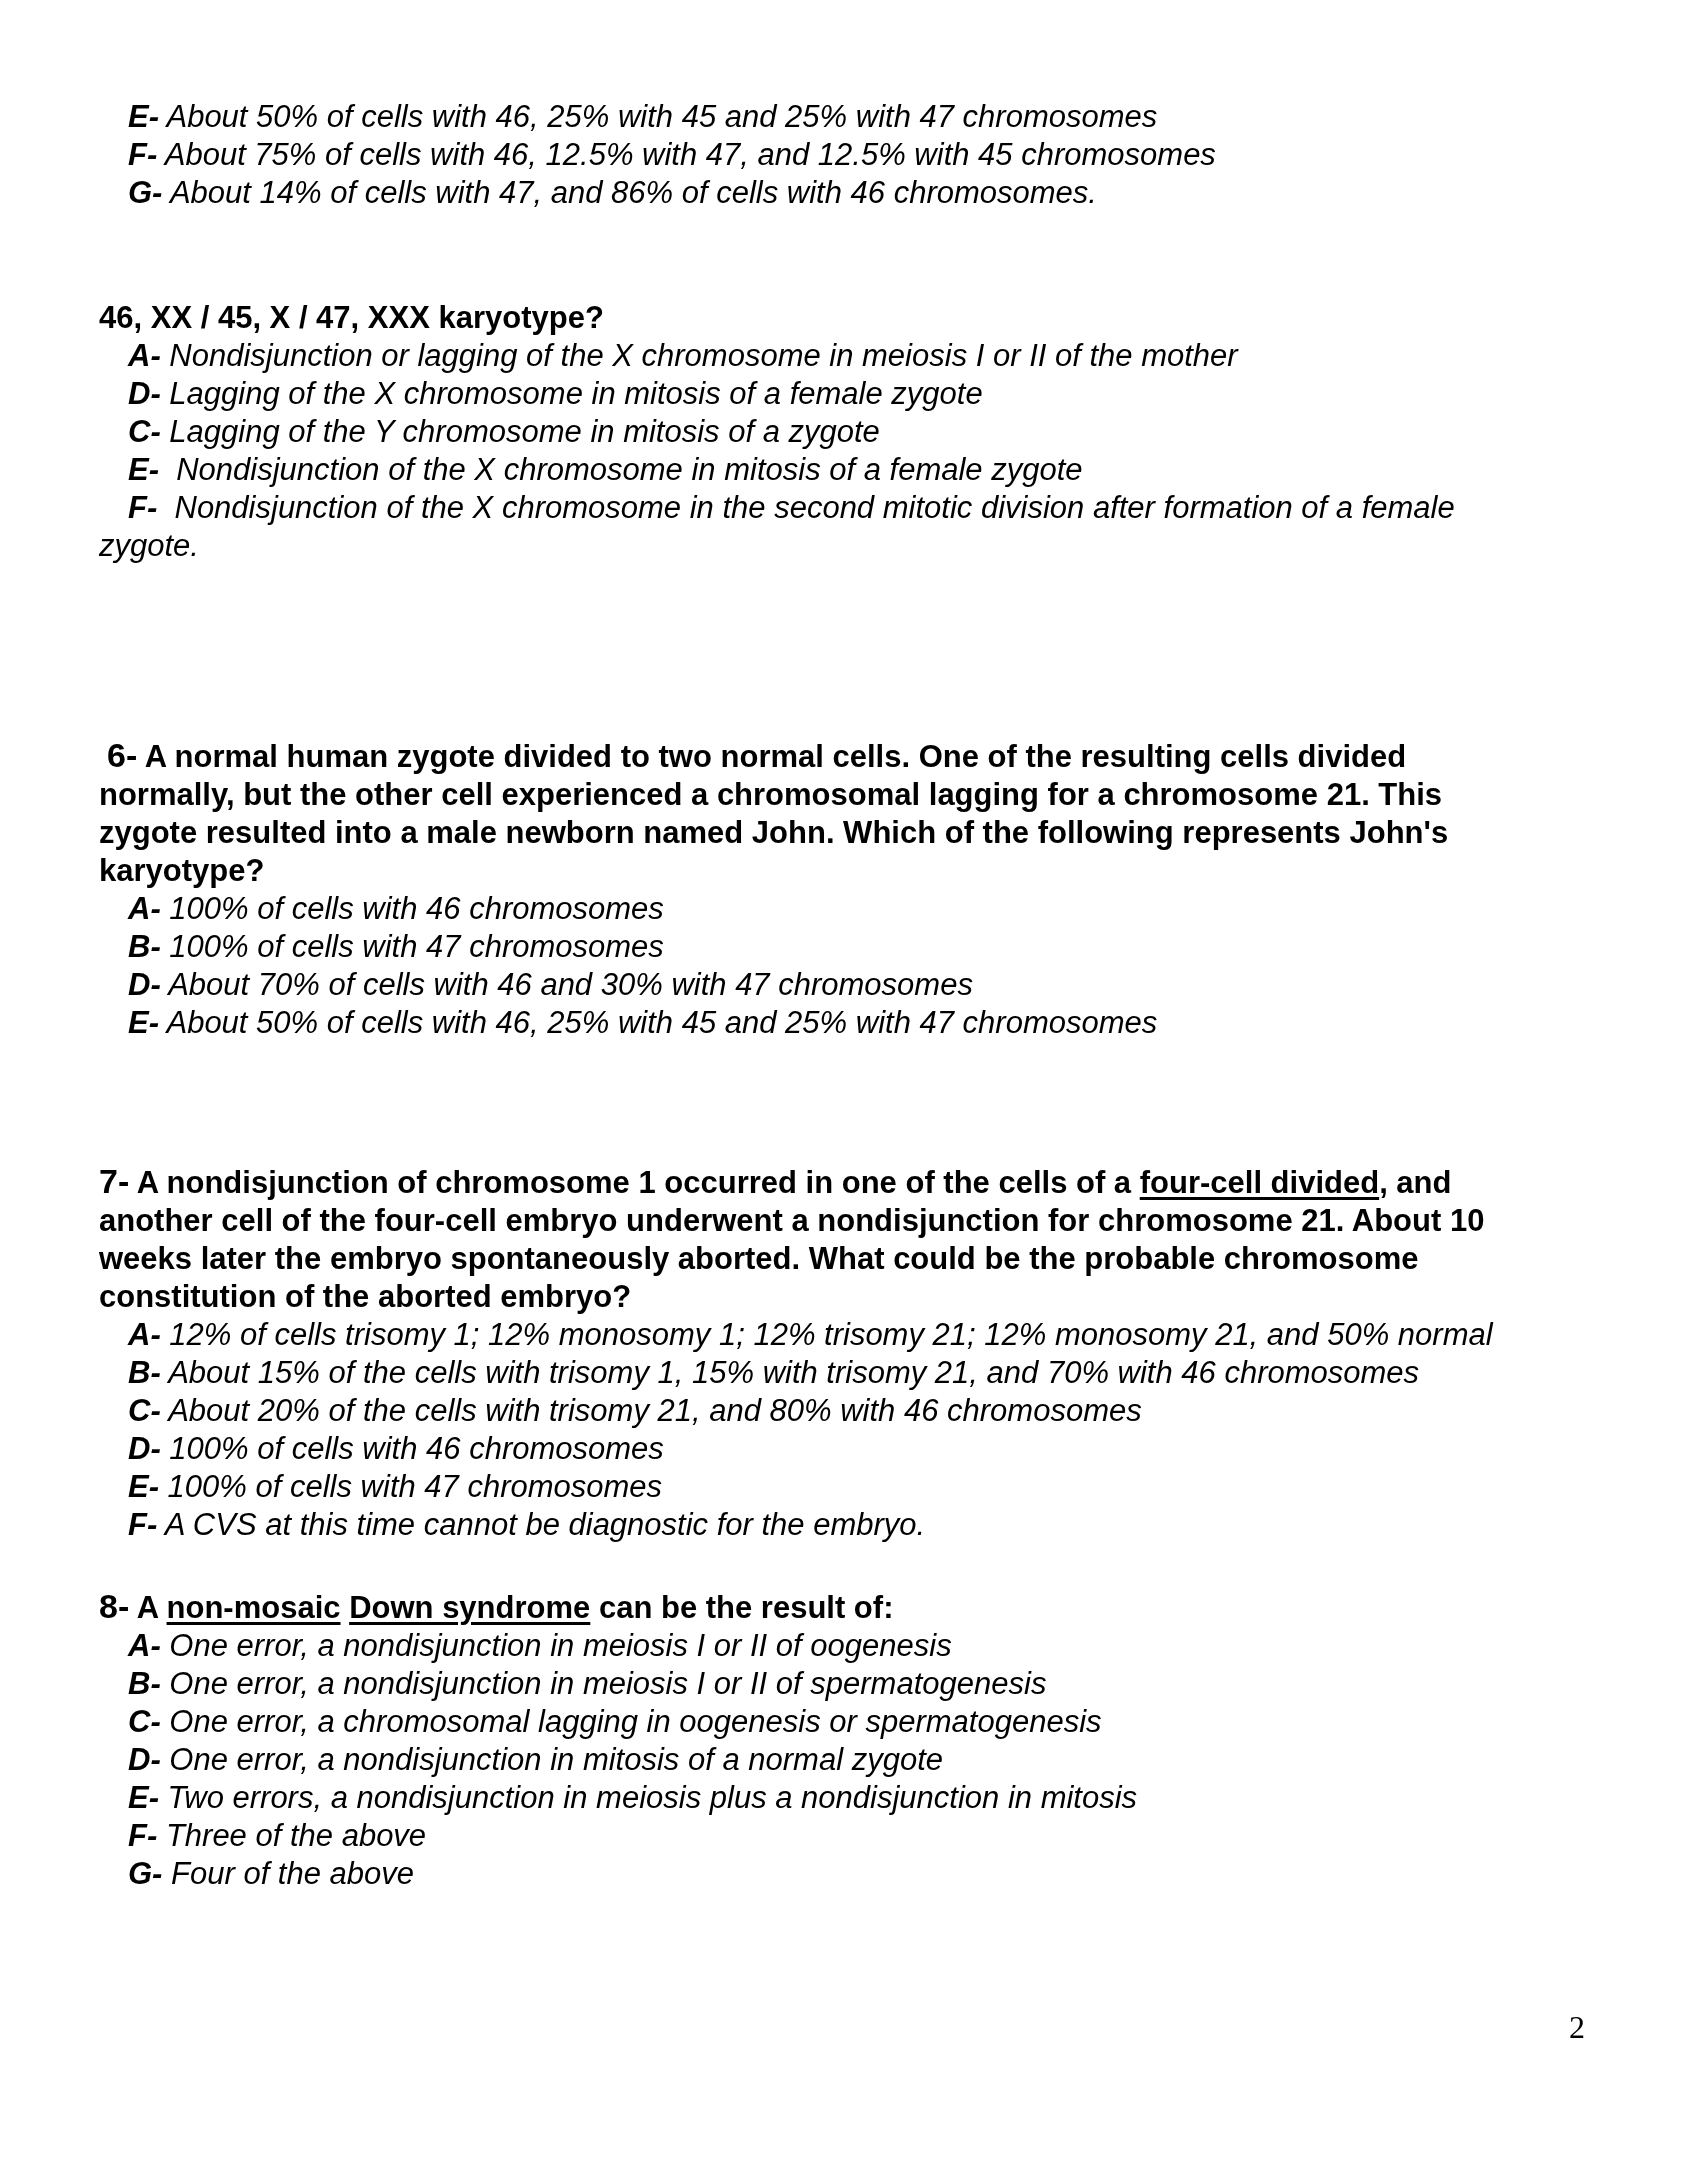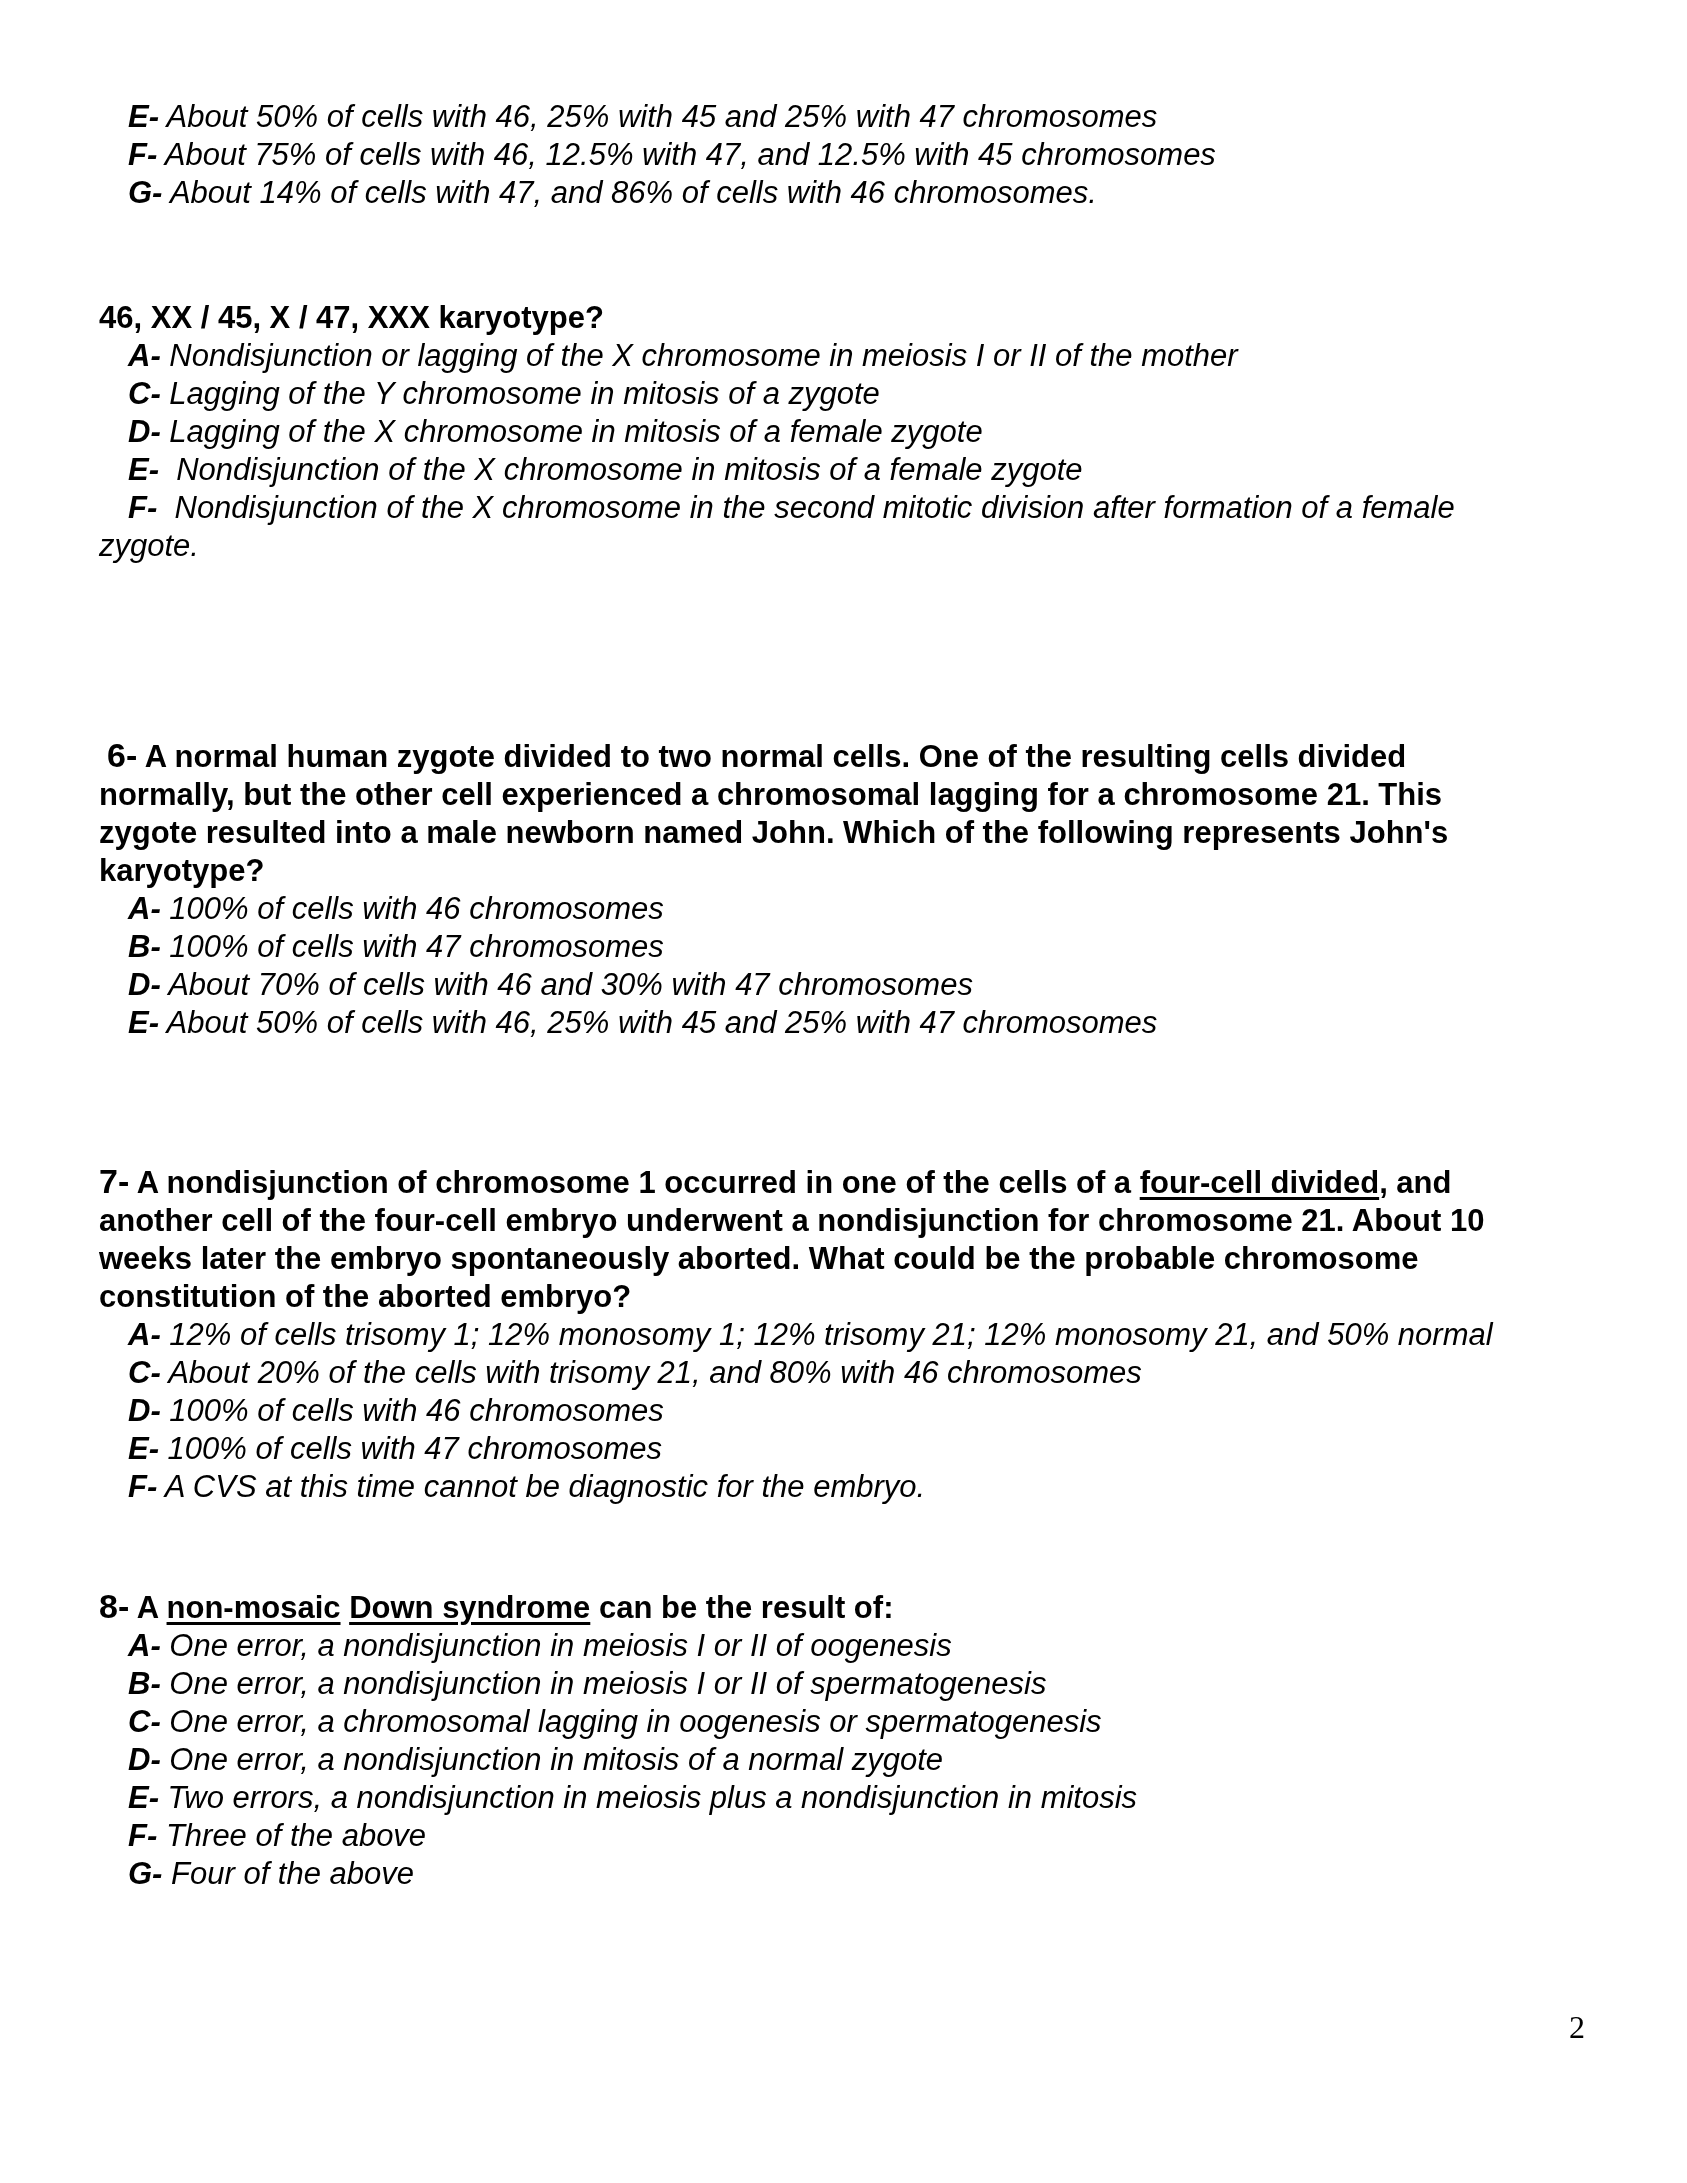--- a/index.html
+++ b/index.html
@@ -66,22 +66,22 @@
 
   <div class="block" style="top:98px;">
     <div class="line opt"><span class="letter">E-</span><span> About 50% of cells with 46, 25% with 45 and 25% with 47 chromosomes</span></div>
     <div class="line opt"><span class="letter">F-</span><span> About 75% of cells with 46, 12.5% with 47, and 12.5% with 45 chromosomes</span></div>
     <div class="line opt"><span class="letter">G-</span><span> About 14% of cells with 47, and 86% of cells with 46 chromosomes.</span></div>
   </div>
 
   <div class="block" style="top:299px;">
     <div class="q">46, XX / 45, X / 47, XXX   karyotype?</div>
     <div class="line opt"><span class="letter">A-</span><span> Nondisjunction or lagging of the X chromosome in meiosis I or II of the mother</span></div>
+    <div class="line opt"><span class="letter">D-</span><span> Lagging of the X chromosome in mitosis of a female zygote</span></div>
     <div class="line opt"><span class="letter">C-</span><span> Lagging of the Y chromosome in mitosis of a zygote</span></div>
-    <div class="line opt"><span class="letter">D-</span><span> Lagging of the X chromosome in mitosis of a female zygote</span></div>
     <div class="line opt"><span class="letter">E-</span><span style="white-space:pre;">  Nondisjunction of the X chromosome in mitosis of a female zygote</span></div>
     <div class="line opt"><span class="letter">F-</span><span style="white-space:pre;">  Nondisjunction of the X chromosome in the second mitotic division after formation of a female</span></div>
     <div class="line">zygote.</div>
   </div>
 
   <div class="block" style="top:725px;">
     <div class="q" style="padding-left:8px;margin-top:11px;"><span class="num">6-</span><span> A normal human zygote divided to two normal cells. One of the resulting cells divided</span></div>
     <div class="q">normally, but the other cell experienced a chromosomal lagging for a chromosome 21. This</div>
     <div class="q">zygote resulted into a male newborn named John. Which of the following represents John's</div>
     <div class="q">karyotype?</div>
@@ -90,20 +90,21 @@
     <div class="line opt"><span class="letter">D-</span><span> About 70% of cells with 46 and 30% with 47 chromosomes</span></div>
     <div class="line opt"><span class="letter">E-</span><span> About 50% of cells with 46, 25% with 45 and 25% with 47 chromosomes</span></div>
   </div>
 
   <div class="block" style="top:1162px;">
     <div class="q"><span class="num">7-</span><span> A nondisjunction of chromosome 1 occurred in one of the cells of a </span><span class="u">four-cell divided</span><span>, and</span></div>
     <div class="q">another cell of the four-cell embryo underwent a nondisjunction for chromosome 21. About 10</div>
     <div class="q">weeks later the embryo spontaneously aborted. What could be the probable chromosome</div>
     <div class="q">constitution of the aborted embryo?</div>
     <div class="line opt"><span class="letter">A-</span><span> 12% of cells trisomy 1; 12% monosomy 1; 12% trisomy 21; 12% monosomy 21, and 50% normal</span></div>
+    <div class="line opt"><span class="letter">B-</span><span> About 15% of the cells with trisomy 1, 15% with trisomy 21, and 70% with 46 chromosomes</span></div>
     <div class="line opt"><span class="letter">C-</span><span> About 20% of the cells with trisomy 21, and 80% with 46 chromosomes</span></div>
     <div class="line opt"><span class="letter">D-</span><span> 100% of cells with 46 chromosomes</span></div>
     <div class="line opt"><span class="letter">E-</span><span> 100% of cells with 47 chromosomes</span></div>
     <div class="line opt"><span class="letter">F-</span><span> A CVS at this time cannot be diagnostic for the embryo.</span></div>
   </div>
 
   <div class="block" style="top:1587px;">
     <div class="q"><span class="num">8-</span><span style="white-space:pre;"> A </span><span class="u">non-mosaic</span><span style="white-space:pre;"> </span><span class="u">Down syndrome</span><span> can be the result of:</span></div>
     <div class="line opt"><span class="letter">A-</span><span> One error, a nondisjunction in meiosis I or II of oogenesis</span></div>
     <div class="line opt"><span class="letter">B-</span><span> One error, a nondisjunction in meiosis I or II of spermatogenesis</span></div>

